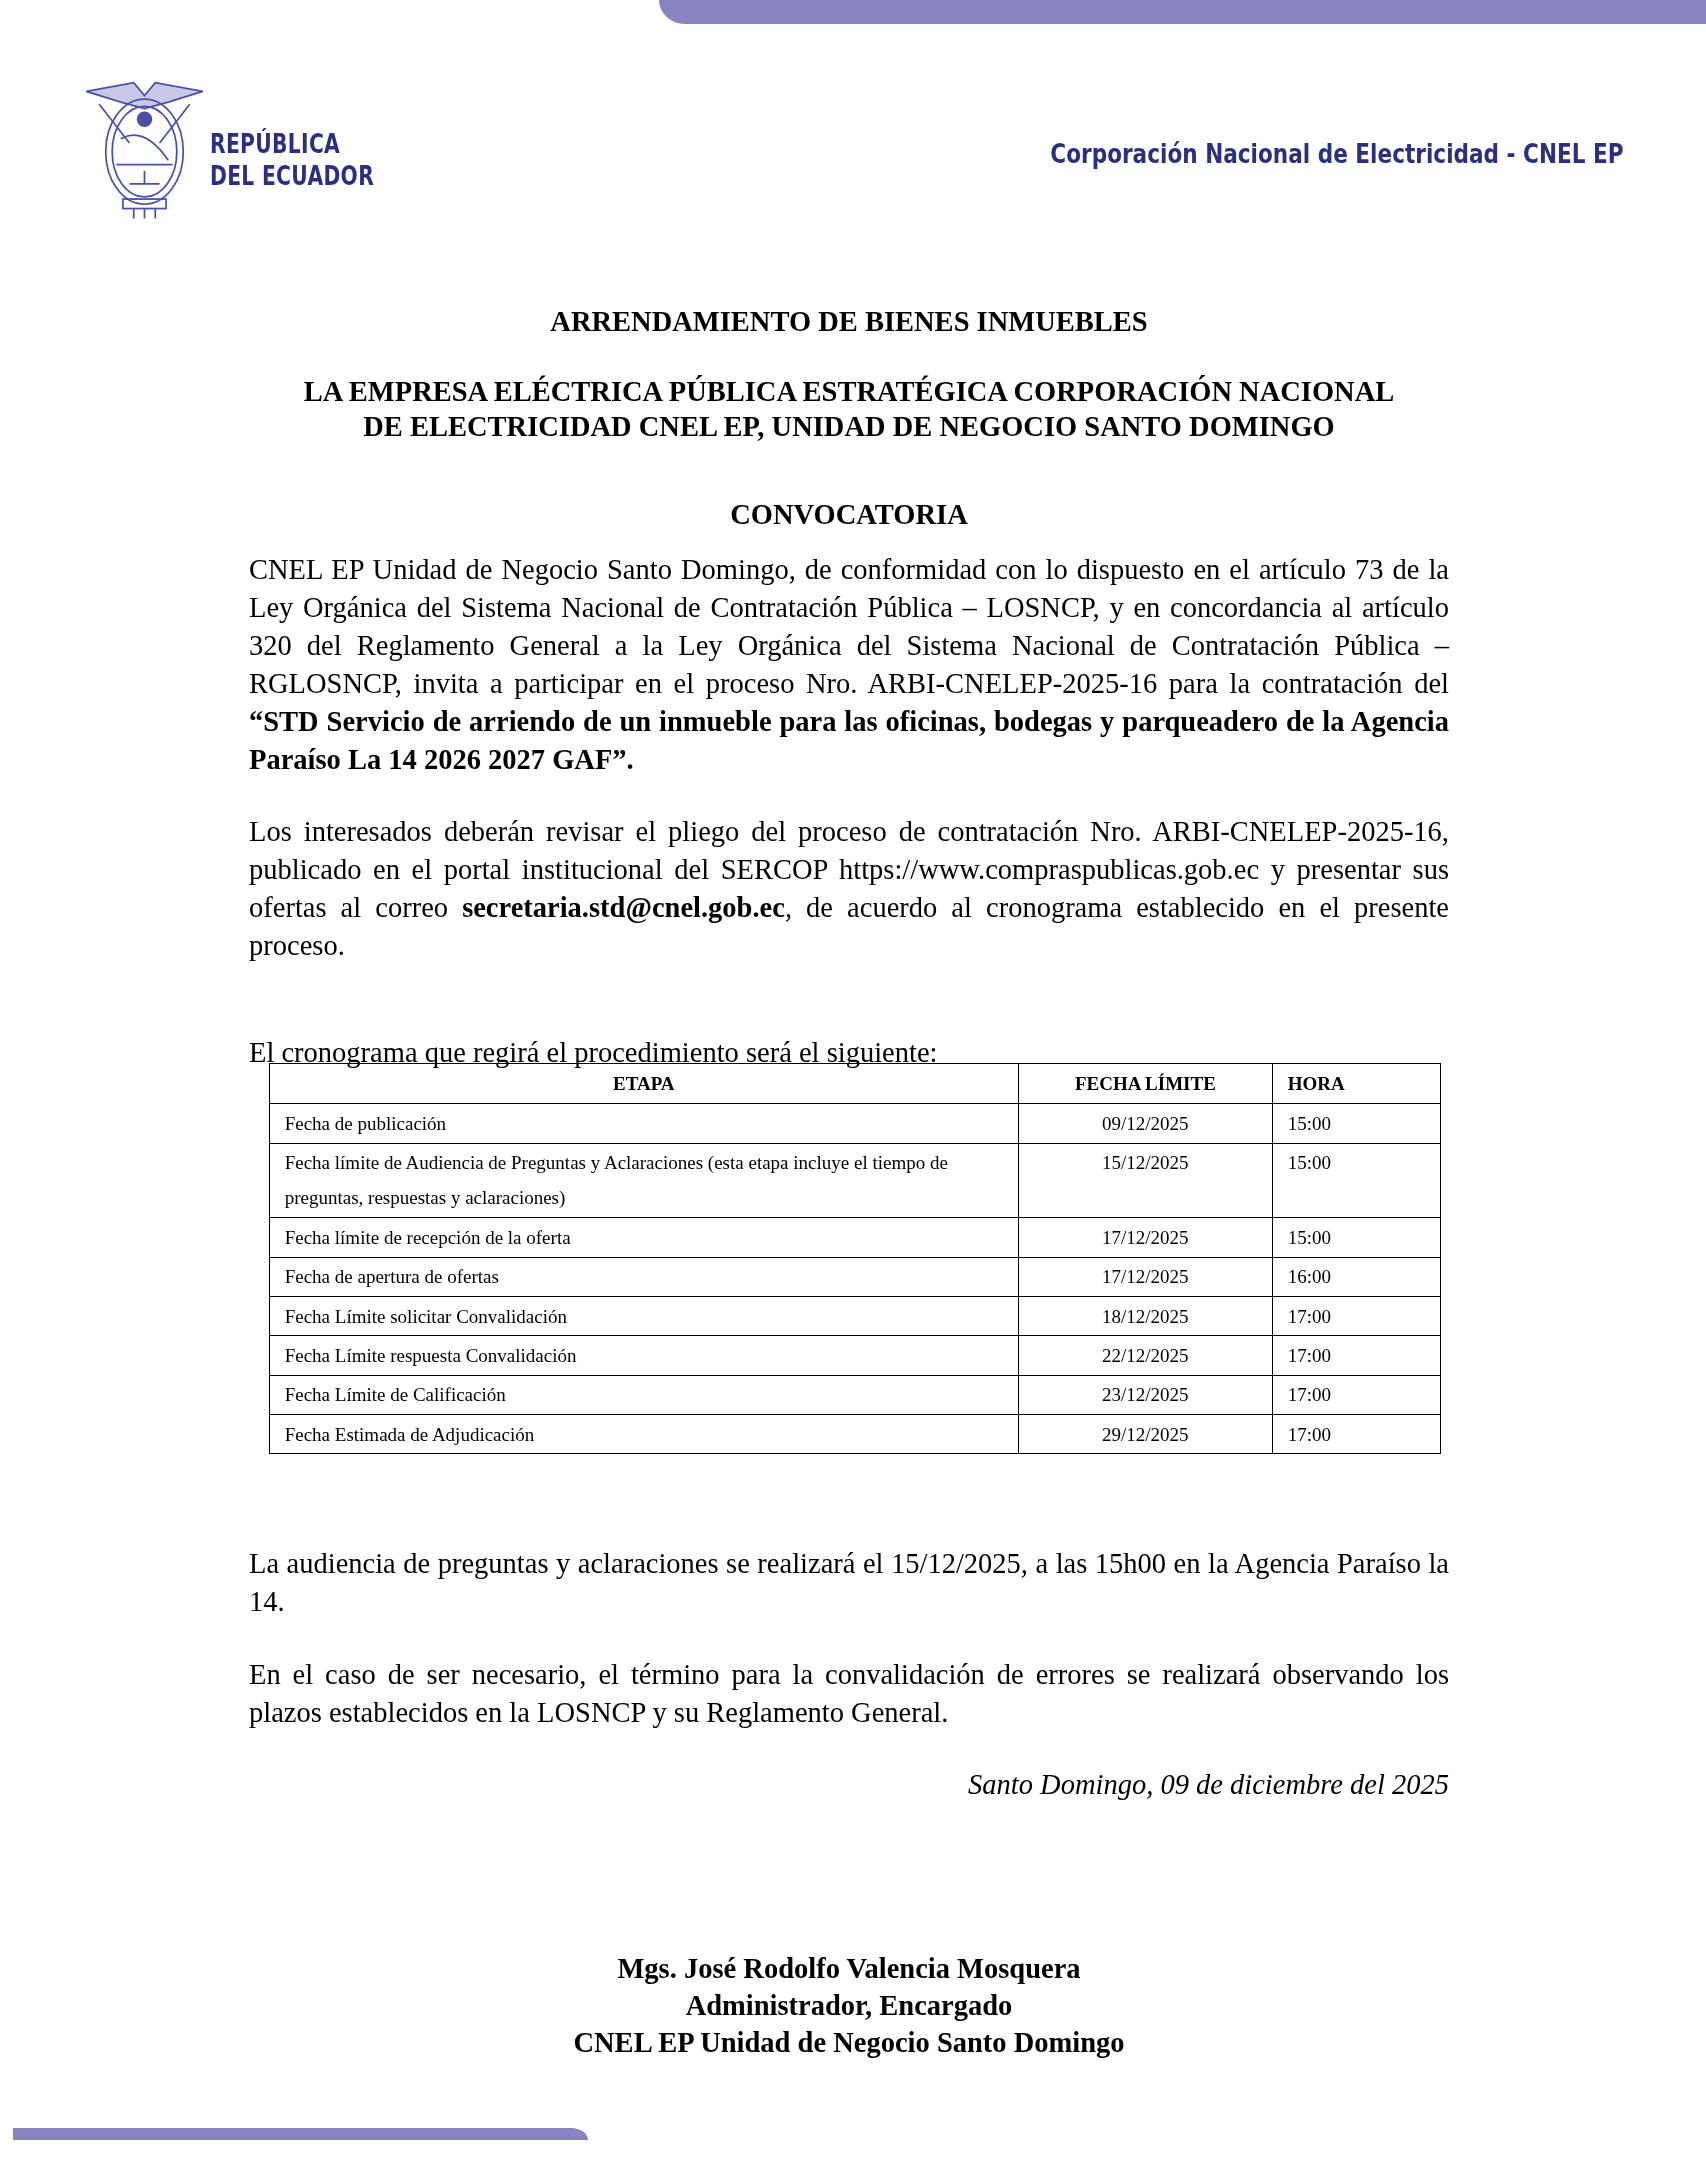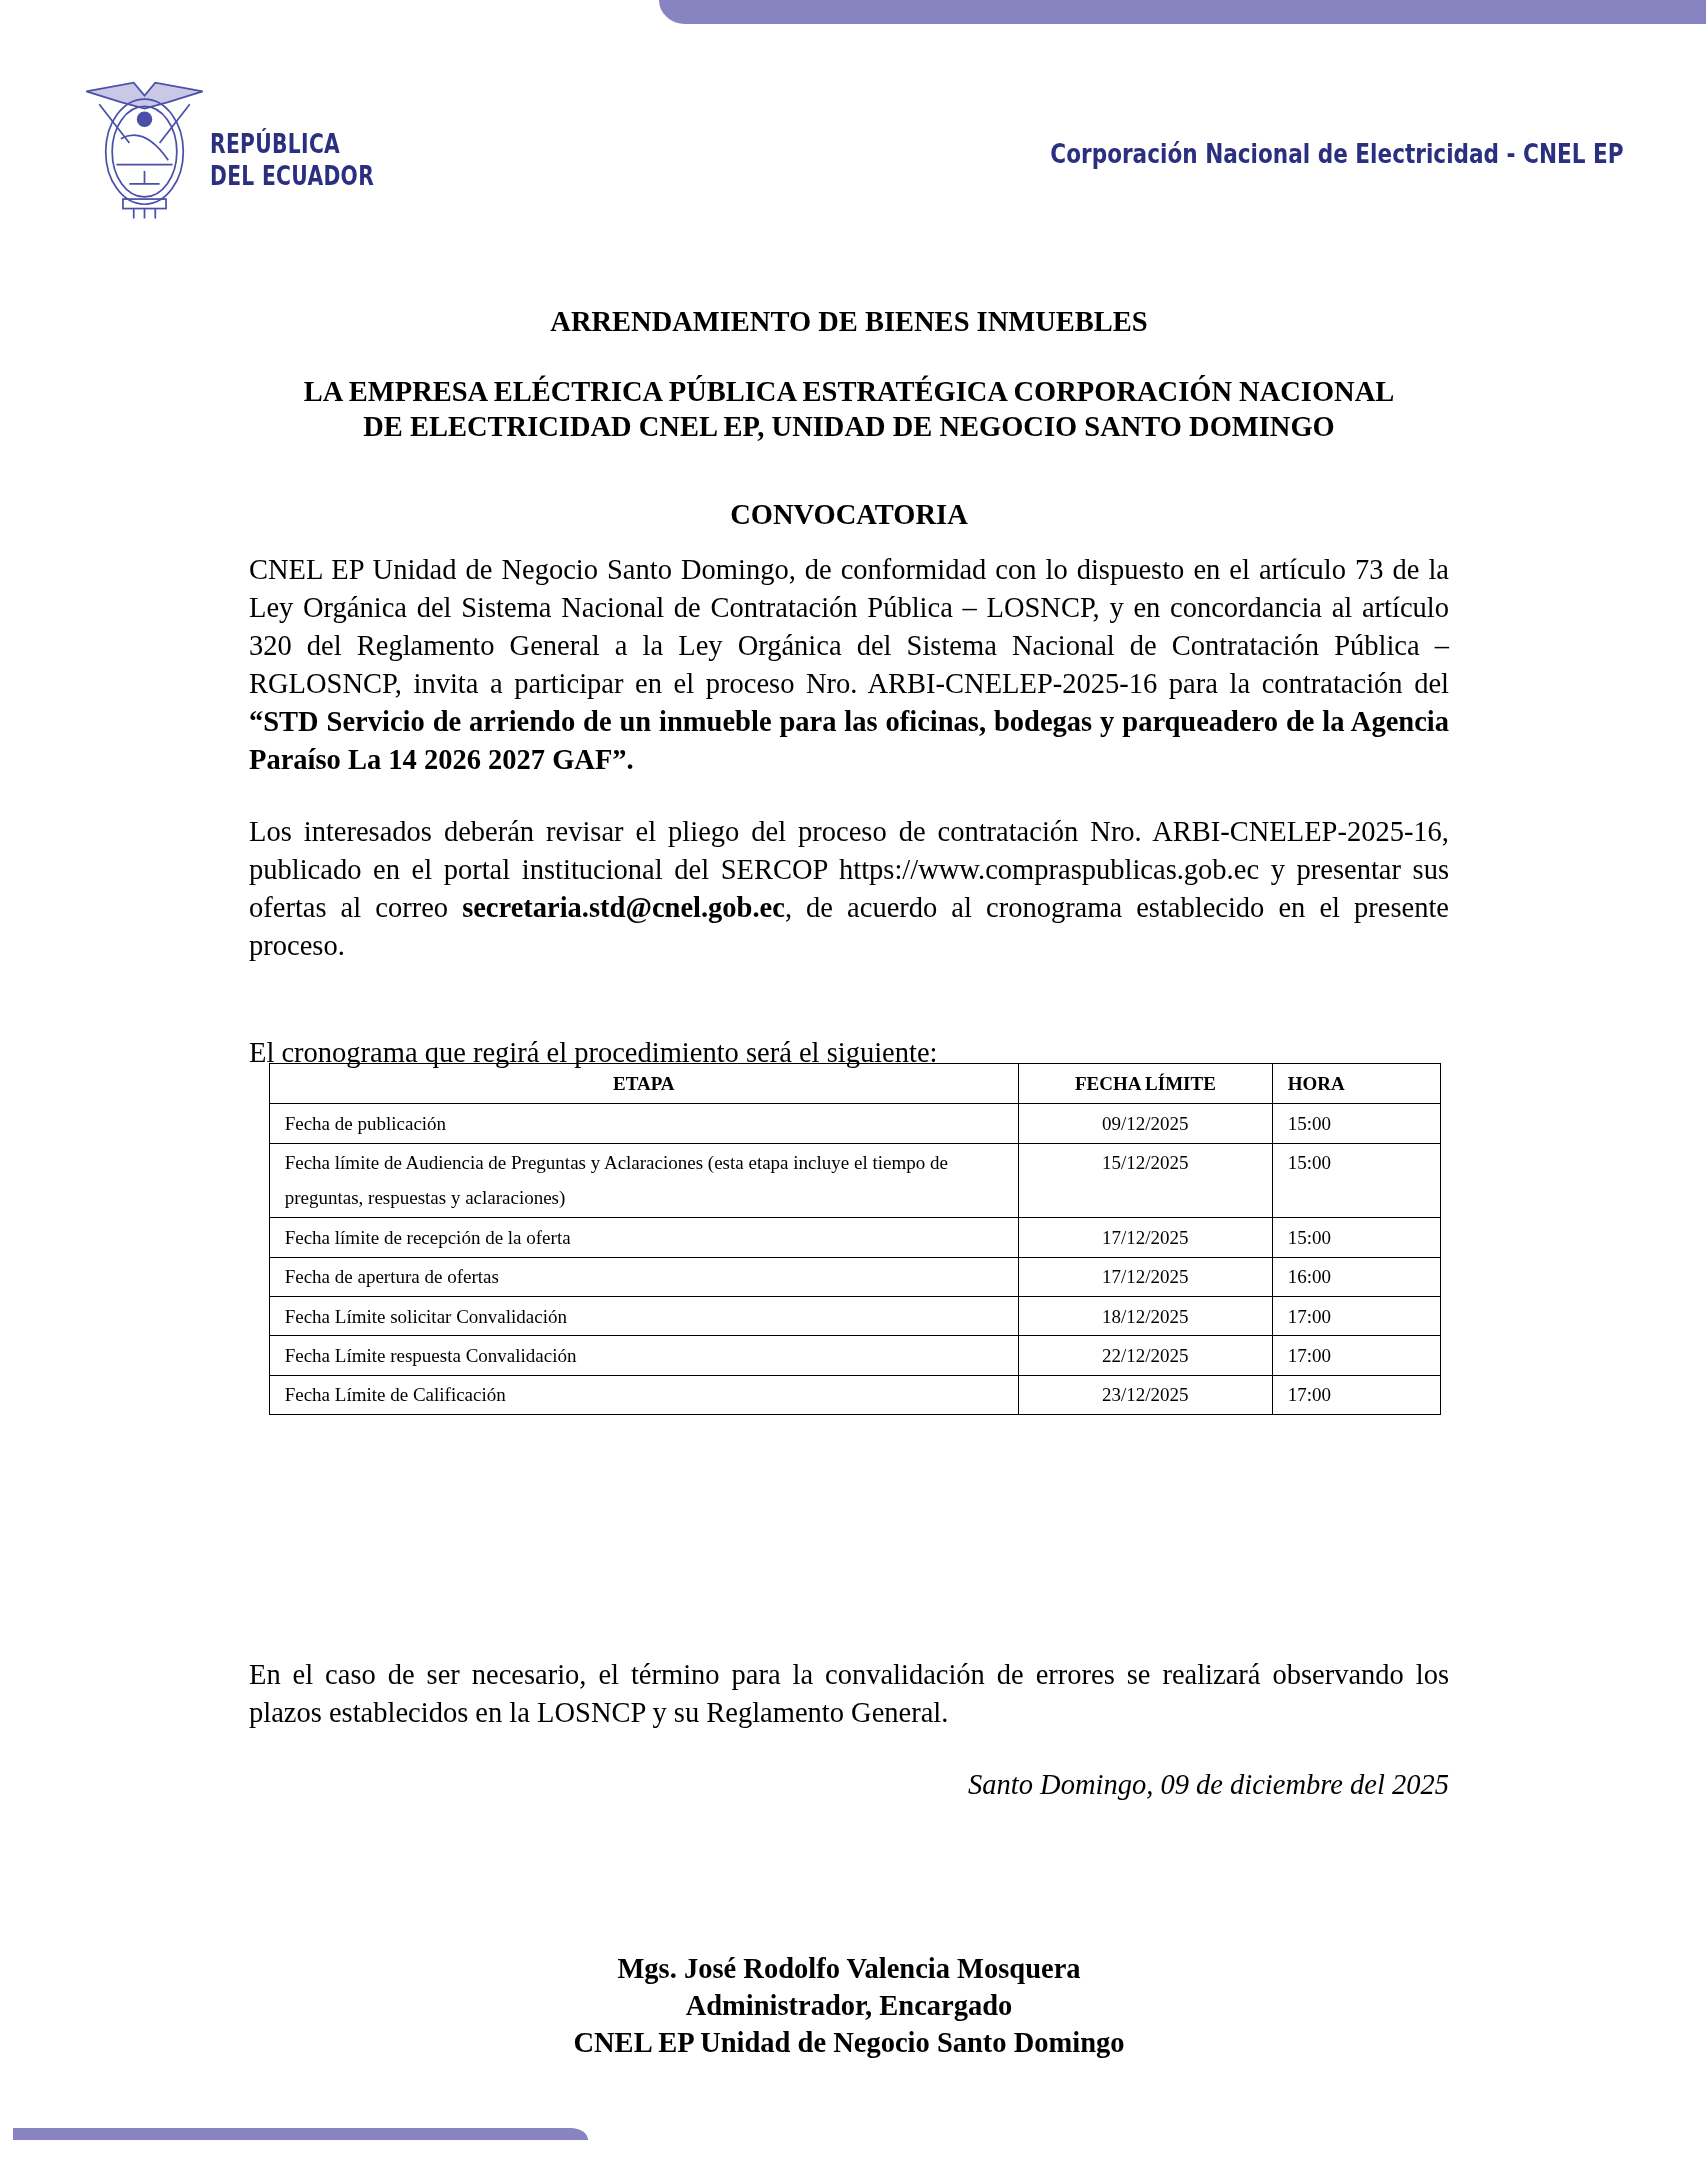--- a/index.html
+++ b/index.html
@@ -110,23 +110,29 @@
       <tr>
         <td>Fecha Límite respuesta Convalidación</td>
         <td class="date">22/12/2025</td>
         <td class="hora">17:00</td>
       </tr>
       <tr>
         <td>Fecha Límite de Calificación</td>
         <td class="date">23/12/2025</td>
         <td class="hora">17:00</td>
       </tr>
+      <tr>
+        <td>Fecha Estimada de Adjudicación</td>
+        <td class="date">29/12/2025</td>
+        <td class="hora">17:00</td>
+      </tr>
     </tbody>
   </table>
 
+  <div class="doc para" style="top:1545px;">La audiencia de preguntas y aclaraciones se realizará el 15/12/2025, a las 15h00 en la Agencia Paraíso la 14.</div>
   <div class="doc para" style="top:1656px;">En el caso de ser necesario, el término para la convalidación de errores se realizará observando los plazos establecidos en la LOSNCP y su Reglamento General.</div>
   <div class="doc para" style="top:1766px; text-align:right;font-style:italic;">Santo Domingo, 09 de diciembre del 2025</div>
 
   <div class="signature">
     <div>Mgs. José Rodolfo Valencia Mosquera</div>
     <div>Administrador, Encargado</div>
     <div>CNEL EP Unidad de Negocio Santo Domingo</div>
   </div>
 
   <div class="footer-band"></div>

